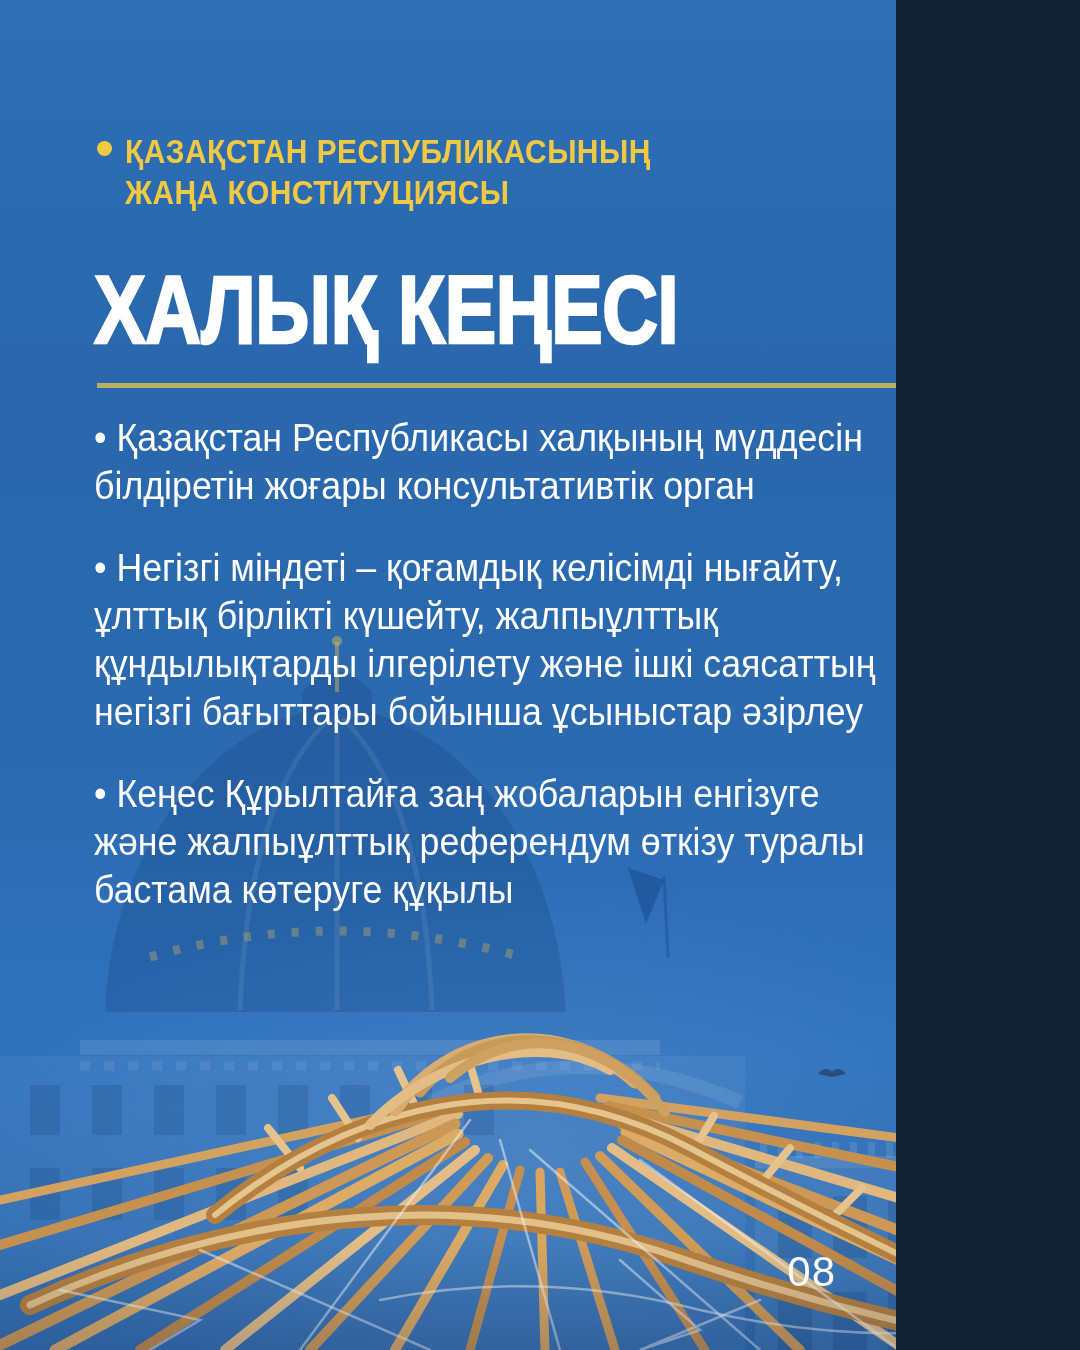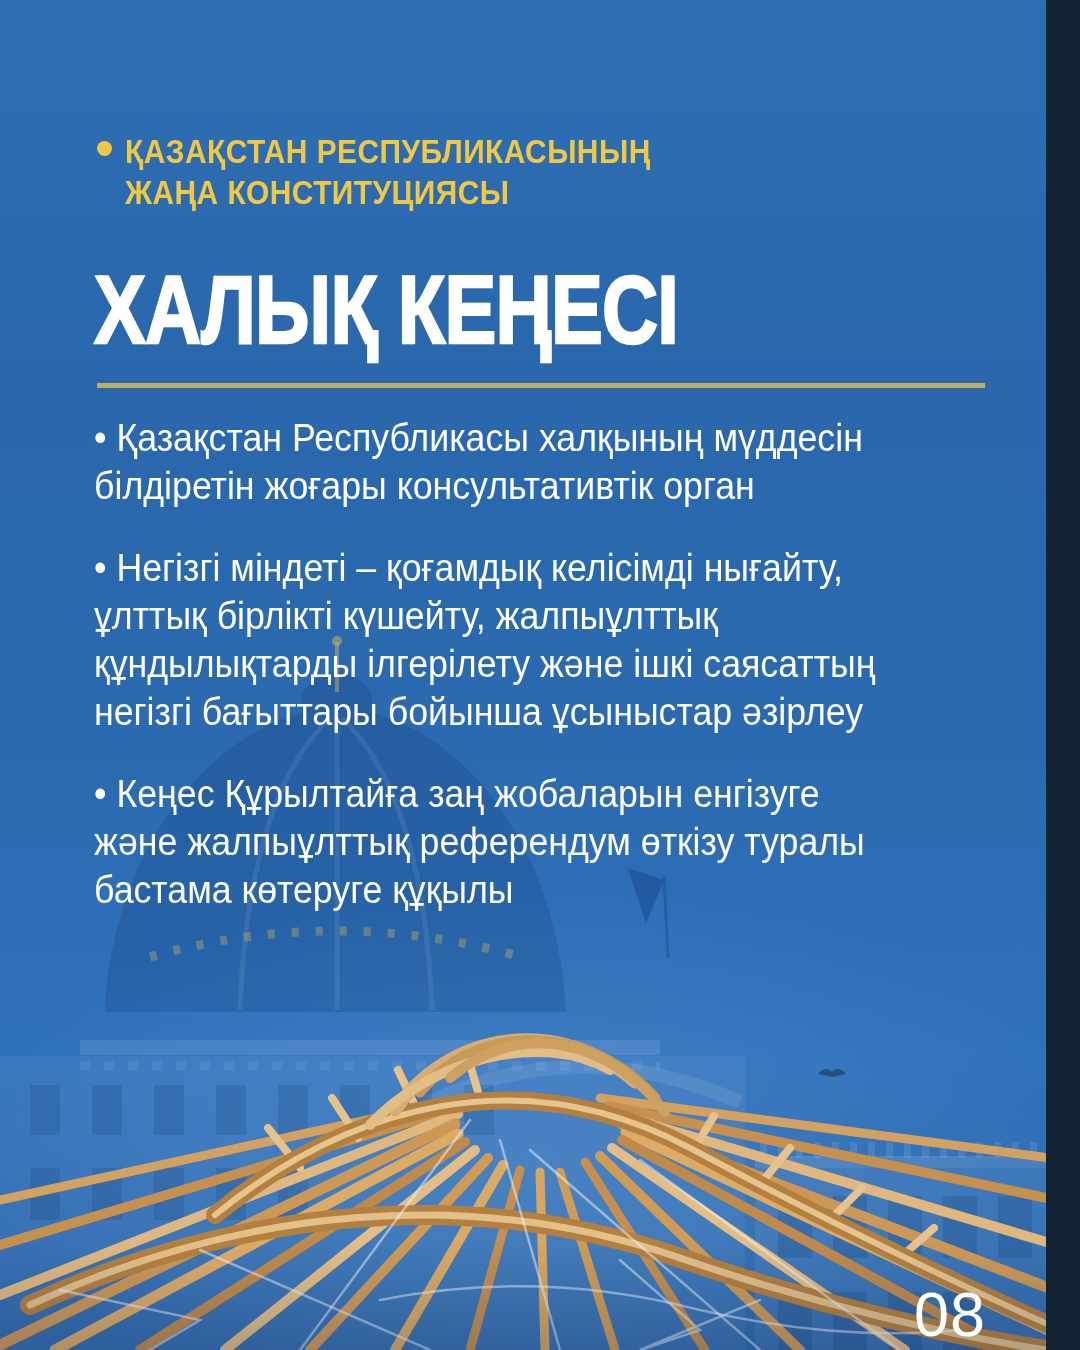--- a/index.html
+++ b/index.html
@@ -1,18 +1,18 @@
 <!DOCTYPE html>
 <html><head>
 <meta charset="utf-8">
 <style>
   html,body{margin:0;padding:0;background:#123;}
   .canvas{
     position:relative;
-    width:1046px;height:1350px;
+    width:896px;height:1350px;
     overflow:hidden;
     background:linear-gradient(180deg,#2e6fb4 0%,#2a67ac 28%,#2b6ab0 55%,#2f72bc 78%,#2a66a9 100%);
     font-family:"Liberation Sans","DejaVu Sans",sans-serif;
   }
   .photo-svg{position:absolute;left:0;top:0;width:1080px;height:1350px;z-index:1;}
   .content{position:absolute;inset:0;z-index:2;}
 
   .kicker{position:absolute;left:94px;top:131px;display:flex;align-items:flex-start;}
   .kicker-dot{width:15px;height:15px;border-radius:50%;background:#f1c844;margin:10px 13px 0 3px;flex:none;}
   .kicker-lines{color:#f0c843;font-weight:bold;font-size:34px;line-height:41px;letter-spacing:.5px;
@@ -23,21 +23,21 @@
     letter-spacing:-1px;-webkit-text-stroke:2.5px #ffffff;white-space:nowrap;
     transform:scaleX(.81);transform-origin:left top;}
 
   .divider{position:absolute;left:97px;top:383px;width:888px;height:5px;background:#b9b161;}
 
   .bullets{position:absolute;left:94px;top:414px;width:940px;color:#ffffff;font-size:38px;line-height:48px;
     transform:scaleX(.94);transform-origin:left top;}
   .bullet{margin:0 0 34px 0;}
   .bullet span{display:block;white-space:nowrap;}
 
-  .page-number{position:absolute;right:60px;top:1246px;color:#ffffff;font-size:63px;line-height:52px;letter-spacing:1px;margin-top:42px;}
+  .page-number{position:absolute;right:60px;top:1246px;color:#ffffff;font-size:42px;line-height:52px;letter-spacing:1px;}
 </style>
 </head>
 <body>
 
 <div class="canvas">
 
   <svg class="photo-svg" viewBox="0 0 1080 1350" role="img" aria-label="Wooden yurt frame (shanyrak and uyk poles) in front of the blue-tinted presidential palace dome">
     <defs>
       <radialGradient id="glow" cx="50%" cy="50%" r="50%">
         <stop offset="0%" stop-color="rgba(160,200,240,0.16)"></stop>

